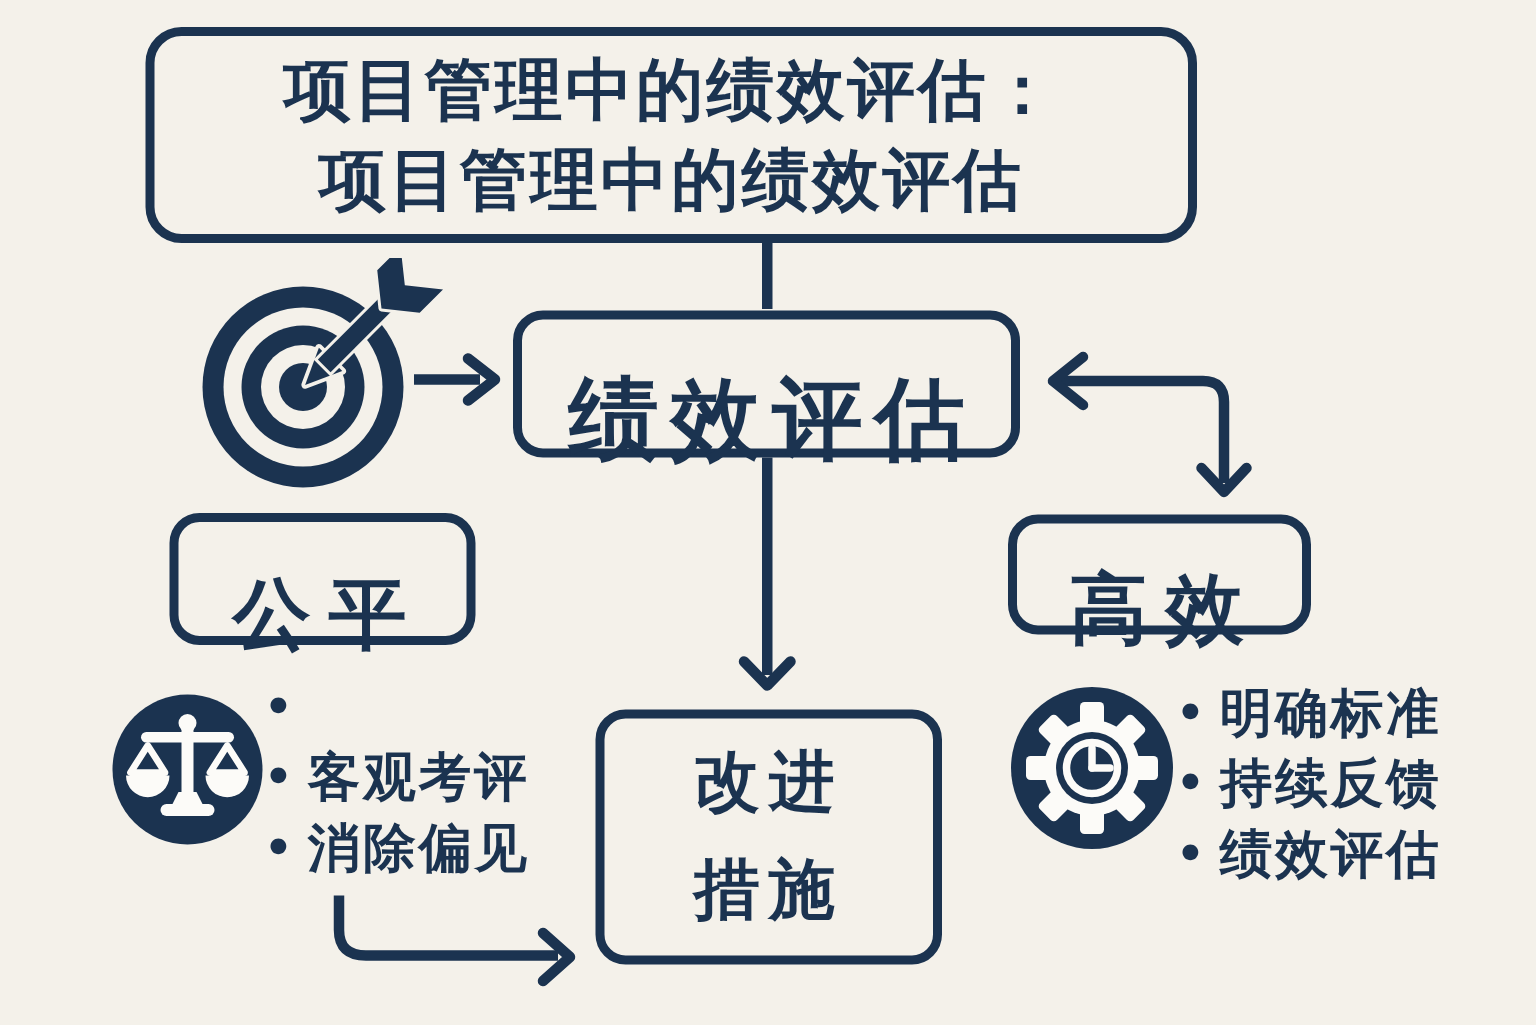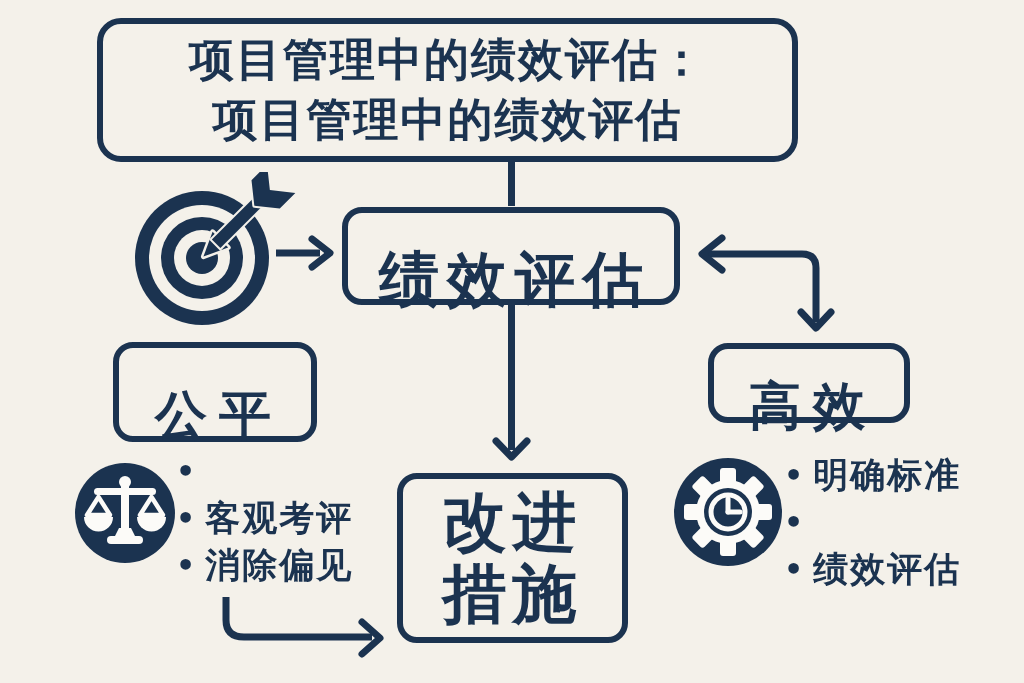--- a/index.html
+++ b/index.html
@@ -31,32 +31,32 @@
     line-height:60px;
     letter-spacing:2px;
   }
   .center-box{
     left:342px;top:207px;width:338px;height:98px;
     font-size:60px;
     letter-spacing:8px;
   }
   .center-box .label, .fair-box .label, .eff-box .label{padding-left:8px;margin-top:48px;}
   .fair-box{
-    left:113px;top:342px;width:204px;height:100px;
+    left:113px;top:342px;width:204px;height:88px;
     font-size:52px;
     letter-spacing:12px;
   }
   .eff-box{
-    left:708px;top:343px;width:202px;height:80px;
+    left:672px;top:343px;width:202px;height:80px;
     font-size:52px;
     letter-spacing:12px;
   }
   .improve-box{
     left:397px;top:473px;width:231px;height:170px;
-    font-size:64px;
+    font-size:44px;
     line-height:72px;
     letter-spacing:6px;
   }
   .connectors{
     position:absolute;left:0;top:0;width:1024px;height:683px;
     pointer-events:none;
   }
   .connectors path, .connectors polyline, .connectors line{
     stroke:#1b3350;
     fill:none;
@@ -190,20 +190,21 @@
     </div>
   </div>
 
   <div class="bullets bullets-right">
     <div class="bullet-row">
       <span class="bullet-dot">•</span>
       <span>明确标准</span>
     </div>
     <div class="bullet-row">
       <span class="bullet-dot">•</span>
+      <span>持续反馈</span>
     </div>
     <div class="bullet-row">
       <span class="bullet-dot">•</span>
       <span>绩效评估</span>
     </div>
   </div>
 
 </div>
 
 </body></html>

